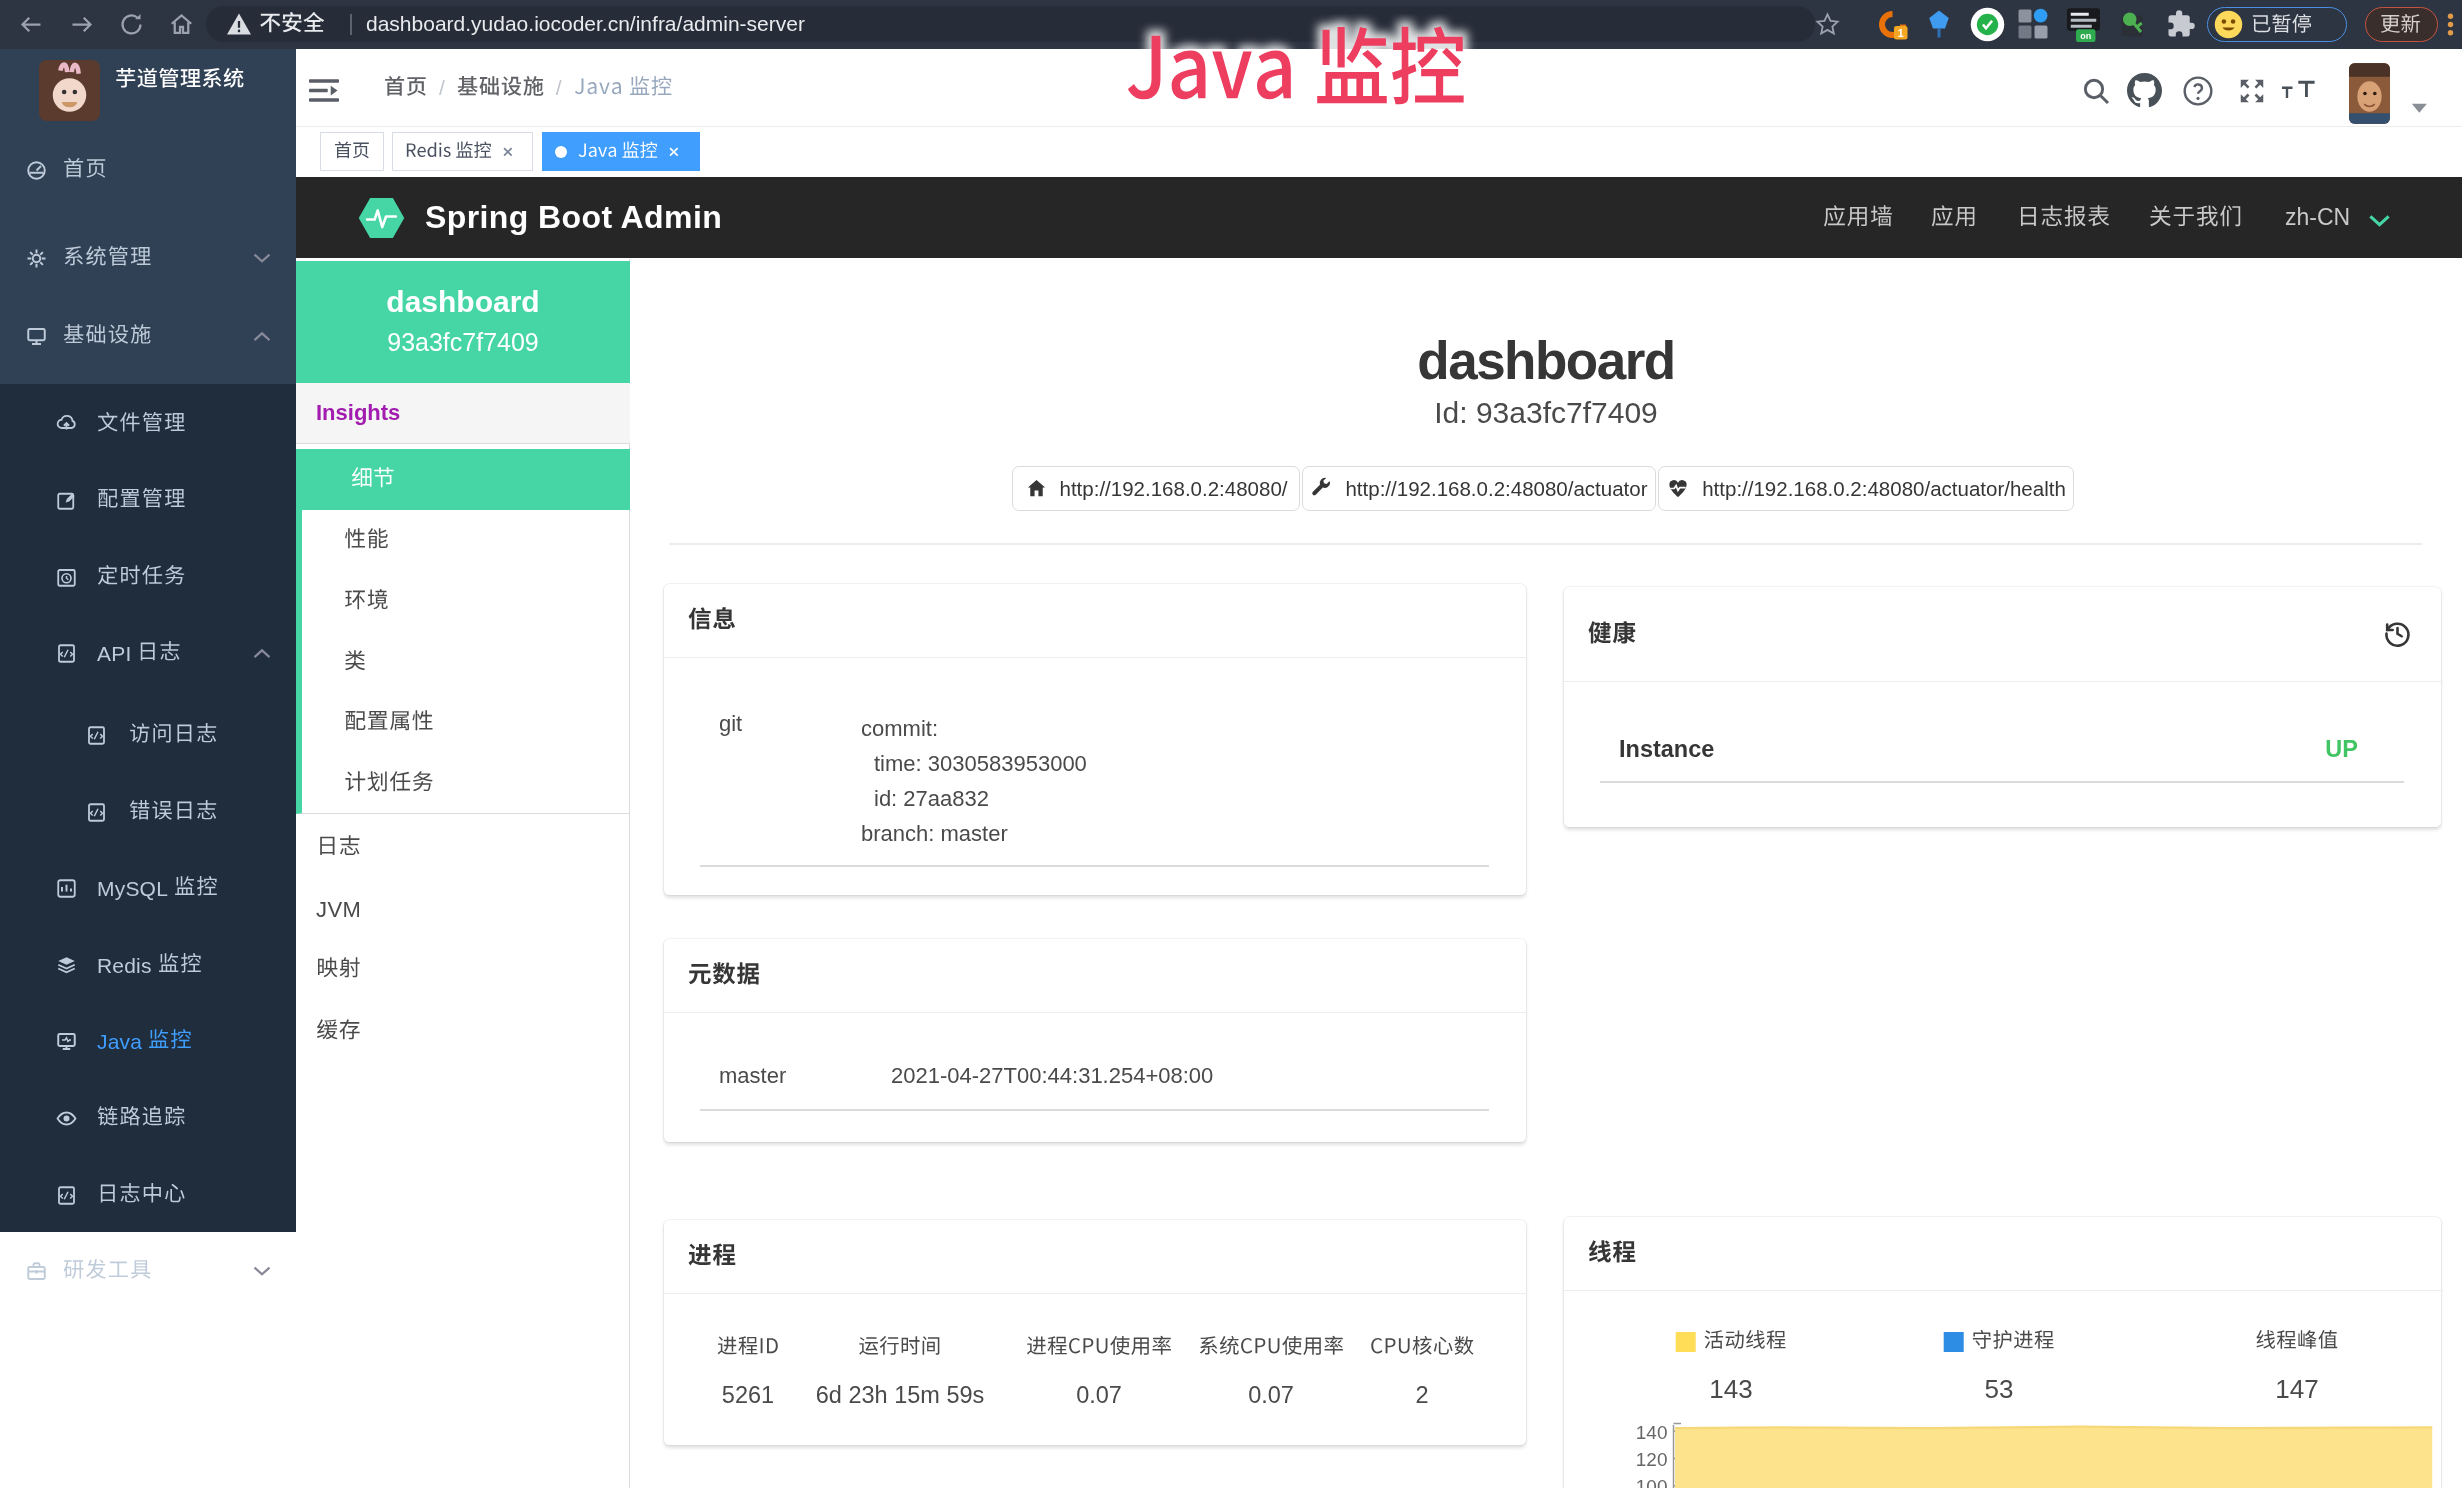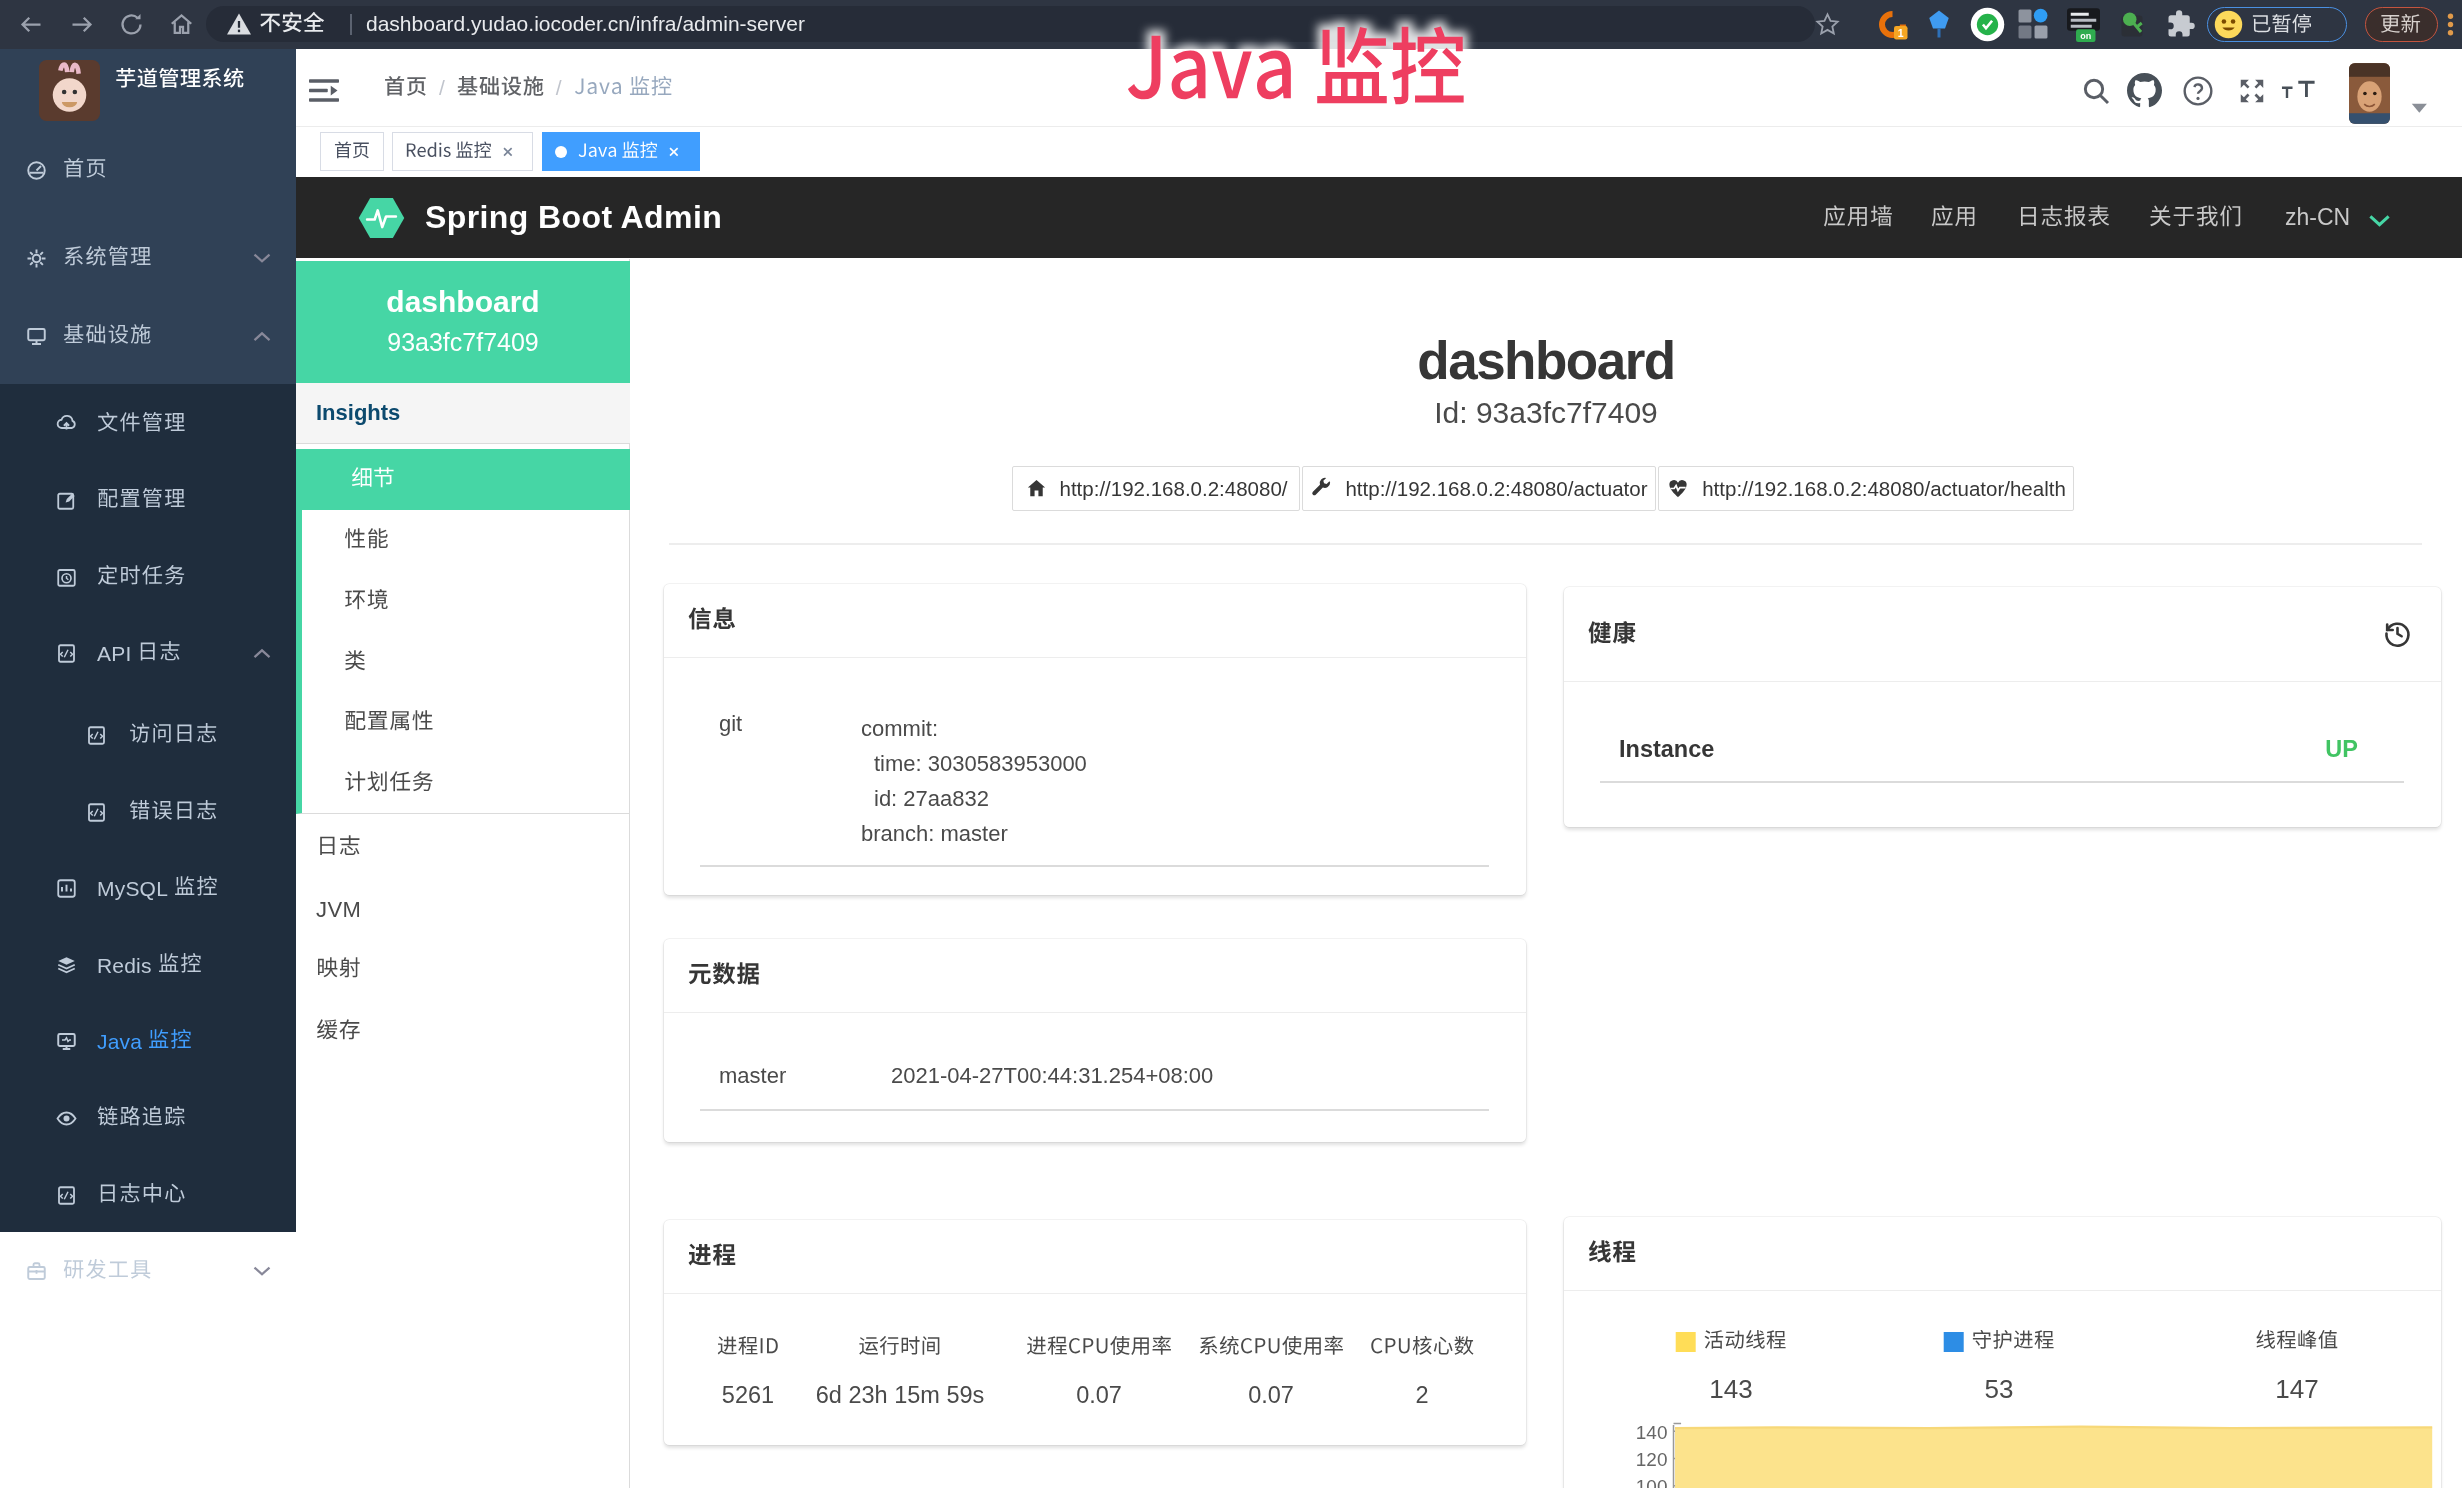--- a/index.html
+++ b/index.html
@@ -28,21 +28,21 @@
 .tag{position:absolute;top:5.3px;height:39px;background:#fff;border:0.8px solid #d8dce5;display:flex;align-items:center;padding:0 12px;color:#495060}
 .tag.on{background:#409eff;border-color:#409eff;color:#fff}
 
 #sbanav{position:absolute;left:296px;top:177px;width:2167px;height:81px;background:#262626}
 #sbaside{position:absolute;left:296px;top:259px;width:334px;height:1230px;background:#fff;border-right:0.8px solid #dbdbdb}
 #sbahead{position:absolute;left:0;top:1.5px;width:334px;height:122px;background:#46d6a5;text-align:center;color:#fff}
 .green-border{border-left:6px solid #46d6a5}
 #main{position:absolute;left:630px;top:259px;width:1832px;height:1230px;background:#fff}
 .card{position:absolute;background:#fff;border-radius:5.3px;box-shadow:0 2.3px 3.8px rgba(10,10,10,.12),0 0 0 0.8px rgba(10,10,10,.06)}
 .chead{position:absolute;left:0;top:0;right:0;height:74px;border-bottom:1.5px solid #ededed;display:flex;align-items:center;padding-left:24px}
-.ubtn{position:absolute;top:207px;height:45px;border:1.5px solid #dbdbdb;border-radius:2px;background:#fff;display:flex;align-items:center;justify-content:center;color:#363636;font-size:20.5px}
+.ubtn{position:absolute;top:207px;height:45px;border:1.5px solid #dbdbdb;border-radius:7px;background:#fff;display:flex;align-items:center;justify-content:center;color:#363636;font-size:20.5px}
 #annot{position:absolute;left:1097px;top:12px;z-index:50}
 </style></head><body>
 <div id="stage">
     <div id="chrome">
       <svg class="abs" style="left:18px;top:10.6px" width="27" height="27" viewBox="0 0 36 36" fill="none" stroke="#9ba1ad" stroke-width="3">
         <path d="M30 18H7M15 9l-9 9 9 9"></path>
       </svg>
       <svg class="abs" style="left:68px;top:10.6px" width="27" height="27" viewBox="0 0 36 36" fill="none" stroke="#9ba1ad" stroke-width="3">
         <path d="M6 18h23M21 9l9 9-9 9"></path>
       </svg>
@@ -574,21 +574,21 @@
     <div id="sbaside">
       <div id="sbahead">
         <div style="padding-top:24px;display:flex;justify-content:center">
           <span style="font-size:30px;font-weight:700;color:#fff">dashboard</span>
         </div>
         <div style="margin-top:9px;display:flex;justify-content:center">
           <span style="font-size:25px;color:#fff">93a3fc7f7409</span>
         </div>
       </div>
       <div class="abs" style="left:0;top:124px;width:334px;height:61px;background:#f5f5f5;border-bottom:0.8px solid #dbdbdb;display:flex;align-items:center">
-        <span style="font-size:22px;font-weight:700;color:#0c4a6e;margin-left:20px">Insights</span>
+        <span style="font-size:22px;font-weight:700;color:#a21caf;margin-left:20px">Insights</span>
       </div>
       <div class="abs green-border" style="left:0;top:190px;width:334px;height:365px;border-bottom:0.8px solid #dbdbdb">
         <div class="abs" style="left:-6px;top:0;width:334px;height:61px;background:#46d6a5;display:flex;align-items:center;padding-left:55px">
           <svg class="zh" width="44" height="27" viewBox="0 0 58 36">
             <g fill="#ffffff" transform="translate(0,26) scale(0.029,-0.029)">
               <use href="#g74" x="0"></use>
               <use href="#g75" x="1000"></use>
             </g>
           </svg>
         </div>

